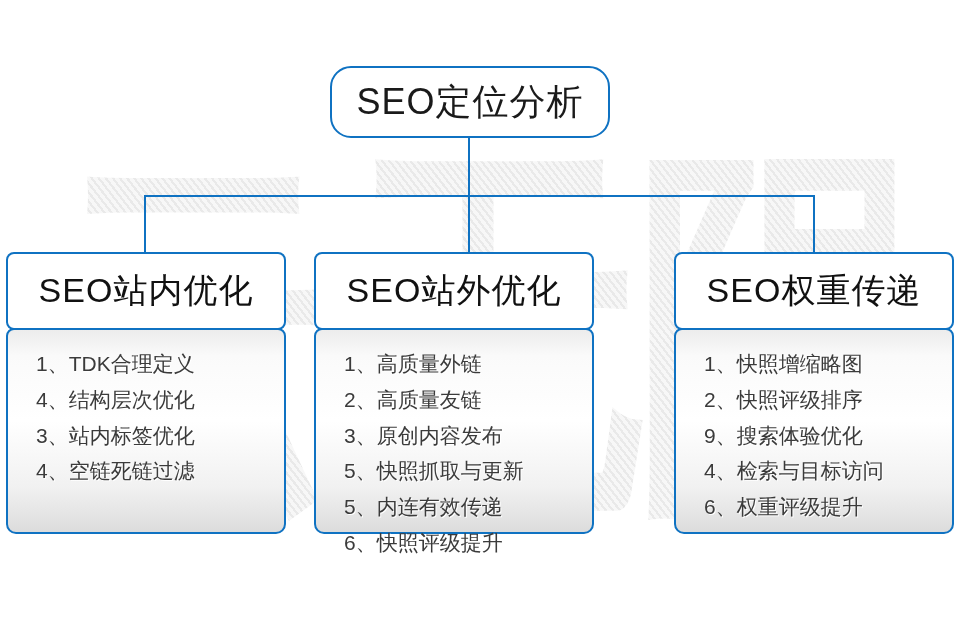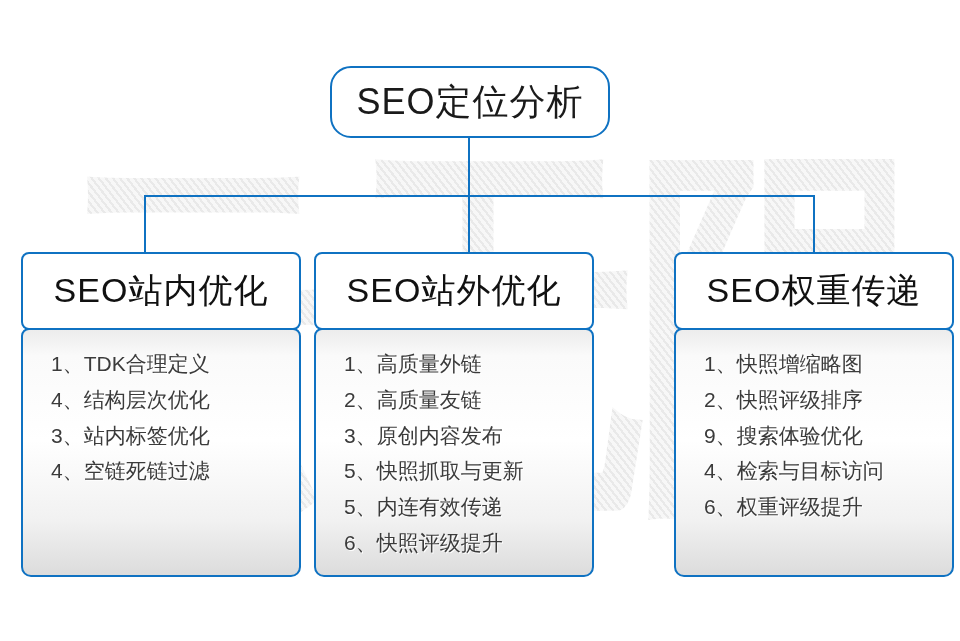--- a/index.html
+++ b/index.html
@@ -49,42 +49,42 @@
     border: 2px solid #0f72c2;
     border-radius: 21px;
     display: flex; align-items: center; justify-content: center;
     font-size: 36px;
     color: #1a1a1a;
     letter-spacing: 1px;
     z-index: 2;
   }
 
   .column { position: absolute; top: 252px; width: 280px; z-index: 2; }
-  .col-0 { left: 21px; }
+  .col-0 { left: 6px; }
   .col-1 { left: 314px; }
   .col-2 { left: 674px; }
 
   .col-header {
     position: relative;
     box-sizing: border-box;
     width: 280px; height: 78px;
     background: #ffffff;
     border: 2px solid #0f72c2;
     border-radius: 8px;
     display: flex; align-items: center; justify-content: center;
     font-size: 34px;
     color: #111111;
     letter-spacing: 1px;
     z-index: 2;
   }
 
   .col-list {
     position: relative;
     box-sizing: border-box;
-    width: 280px; height: 249px;
+    width: 280px; height: 206px;
     margin-top: -2px;
     background: linear-gradient(180deg,
       #ececec 0px, #fafafa 26px, #ffffff 45%, #f1f1f1 78%, #dcdcdc 100%);
     border: 2px solid #0f72c2;
     border-radius: 8px 8px 10px 10px;
     padding: 16px 17px 0 28px;
     z-index: 1;
   }
 
   .list-item {

